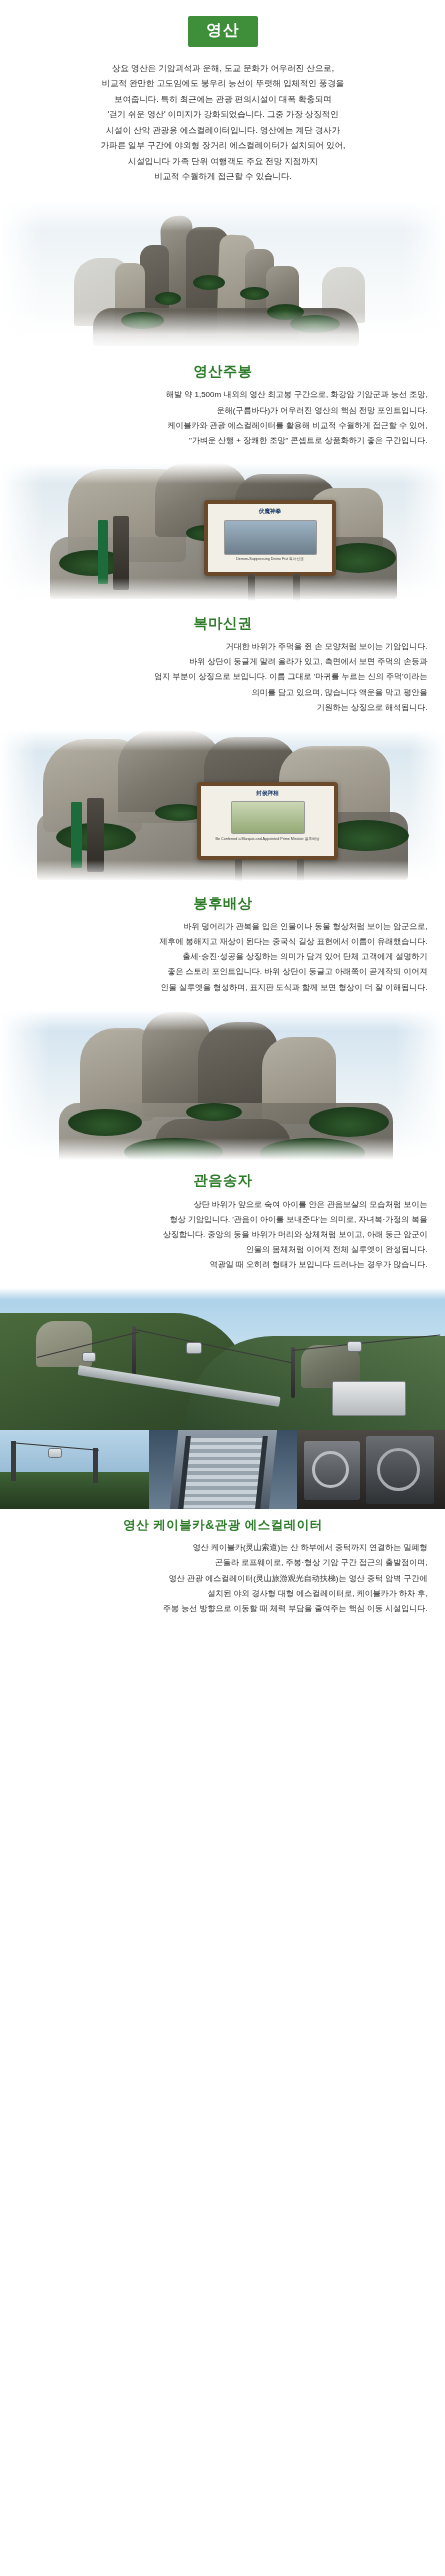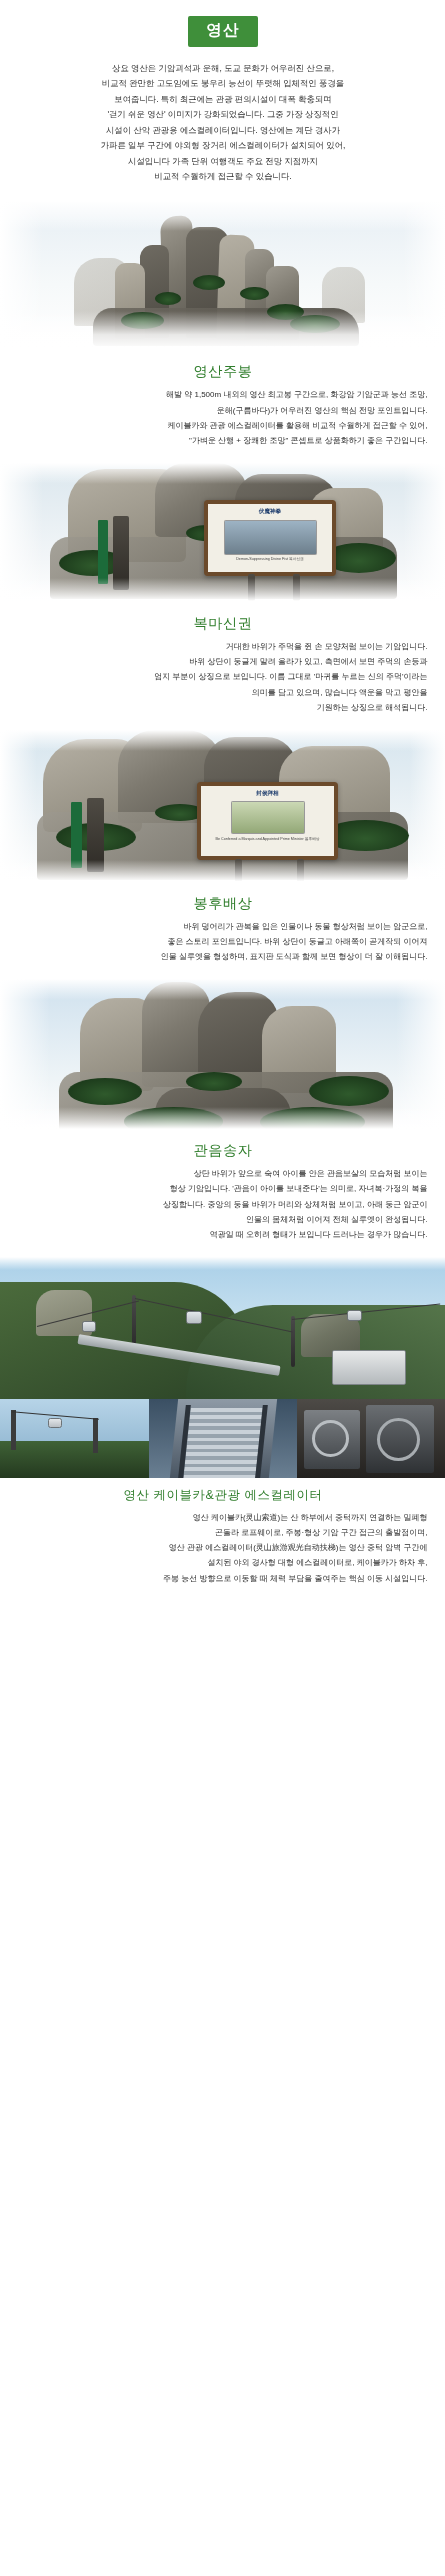--- a/index.html
+++ b/index.html
@@ -41,21 +41,21 @@
     color: #2c2c2c;
     padding: 10px 23.5px 13.6px 23.5px;
   }
   .intro div { white-space: nowrap; }
 
   
   .section-head {
     text-align: center;
     color: #2f7d2b;
     font-size: 14.2px;
-    font-weight: normal;
+    font-weight: bold;
     letter-spacing: 0.6px;
     padding: 8.7px 0 6.2px 0;
   }
   .section-head.small {
     font-size: 12.4px;
     line-height: 1.35;
   }
 
   
   .section-body {
@@ -271,20 +271,22 @@
 
     <div style="position:absolute;left:0;right:0;top:0;height:21px;background:linear-gradient(to bottom,#fff,rgba(255,255,255,0));"></div>
     <div style="position:absolute;left:0;right:0;bottom:0;height:25px;background:linear-gradient(to top,#fff 15%,rgba(255,255,255,0));"></div>
     <div style="position:absolute;top:0;bottom:0;left:0;width:37px;background:linear-gradient(to right,#fff,rgba(255,255,255,0));"></div>
     <div style="position:absolute;top:0;bottom:0;right:0;width:37px;background:linear-gradient(to left,#fff,rgba(255,255,255,0));"></div>
   </div>
 
   <div class="section-head">봉후배상</div>
   <div class="section-body">
     <div>바위 덩어리가 관복을 입은 인물이나 동물 형상처럼 보이는 암군으로,</div>
+    <div>제후에 봉해지고 재상이 된다는 중국식 길상 표현에서 이름이 유래했습니다.</div>
+    <div>출세·승진·성공을 상징하는 의미가 담겨 있어 단체 고객에게 설명하기</div>
     <div>좋은 스토리 포인트입니다. 바위 상단이 둥글고 아래쪽이 곧게작되 이어져</div>
     <div>인물 실루엣을 형성하며, 표지판 도식과 함께 보면 형상이 더 잘 이해됩니다.</div>
   </div>
 
   <div class="photo p4">
     <div class="sky" style="background:linear-gradient(#cfe1ee 0%,#eef4f7 65%,#ffffff 100%);"></div>
 
     <div class="rock light" style="left:80px;top:18.6px;width:74px;height:93px;border-radius:35px 18.6px 6.2px 6.2px;"></div>
     <div class="rock" style="left:142px;top:2.5px;width:68px;height:105px;border-radius:30px 25px 5px 5px;"></div>
     <div class="rock dark" style="left:198px;top:12.4px;width:80px;height:99px;border-radius:37px 27px 5px 5px;"></div>

